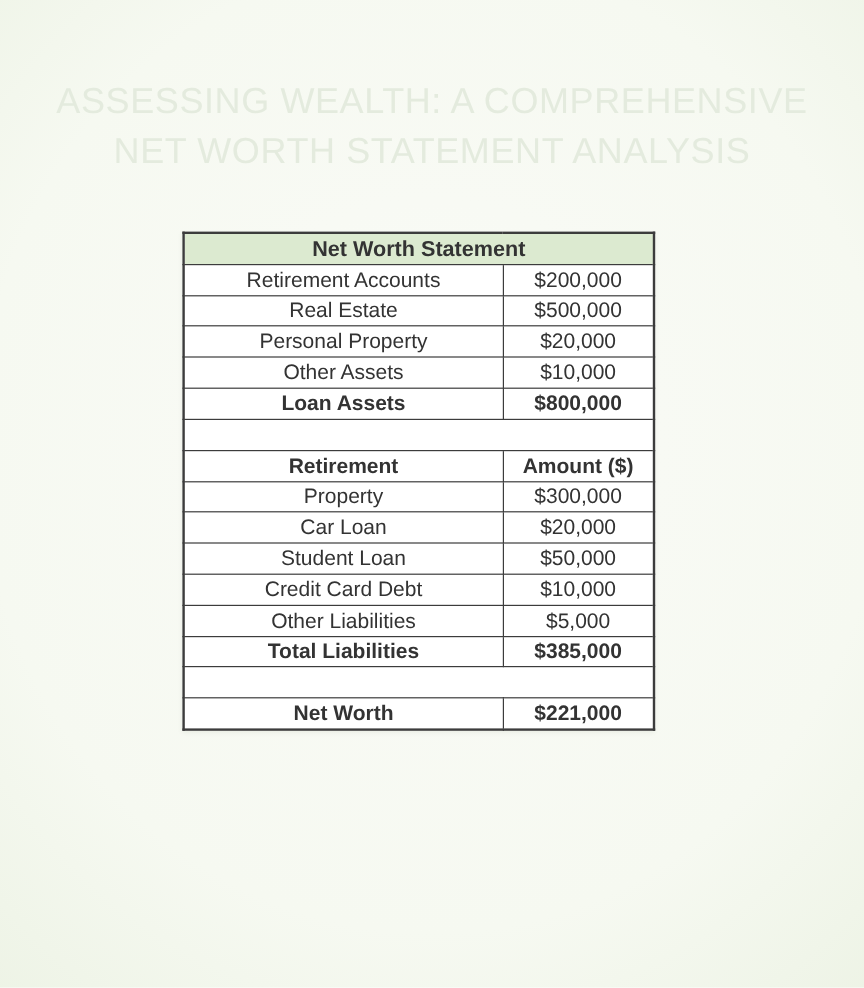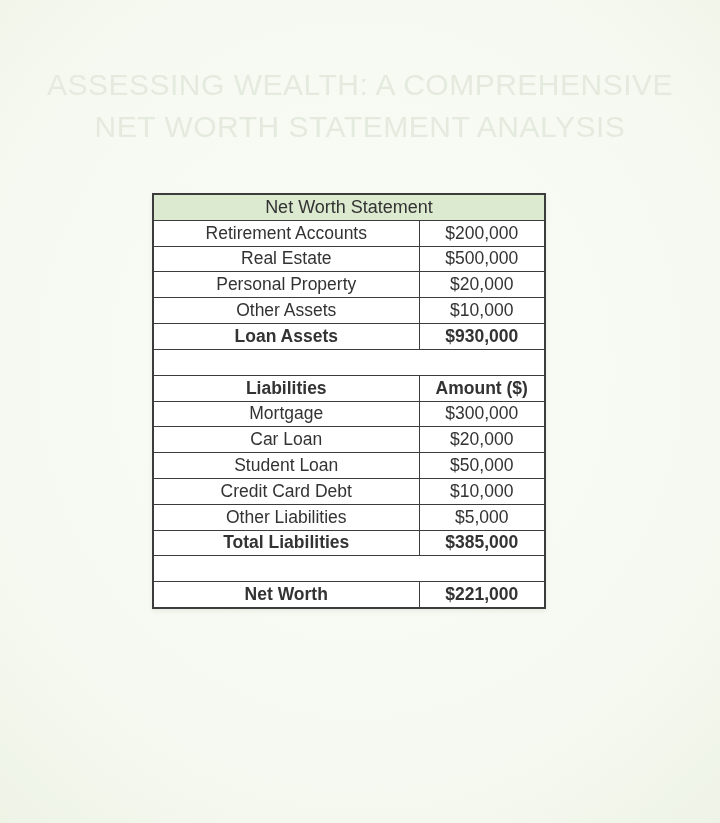--- a/index.html
+++ b/index.html
@@ -52,21 +52,21 @@
     border: 1.5px solid #3c3c3c;
     text-align: center;
     vertical-align: middle;
     height: 24.8px;
     padding: 0 2px;
     white-space: nowrap;
     overflow: hidden;
   }
   .nw-table .title-row td {
     background: #dcead0;
-    font-weight: 400;
+    font-weight: 700;
     font-size: 18px;
   }
   .nw-table .header-row td,
   .nw-table .total-row td,
   .nw-table .networth-row td {
     font-weight: 700;
   }
   .nw-table .spacer-row td {
     height: 25px;
     background: #ffffff;
@@ -101,33 +101,33 @@
     <tr>
       <td>Personal Property</td>
       <td>$20,000</td>
     </tr>
     <tr>
       <td>Other Assets</td>
       <td>$10,000</td>
     </tr>
     <tr class="total-row">
       <td>Loan Assets</td>
-      <td>$930,000</td>
+      <td>$800,000</td>
     </tr>
 
     <tr class="spacer-row">
       <td colspan="2"></td>
     </tr>
 
     <tr class="header-row">
-      <td>Liabilities</td>
+      <td>Retirement</td>
       <td>Amount ($)</td>
     </tr>
     <tr>
-      <td>Mortgage</td>
+      <td>Property</td>
       <td>$300,000</td>
     </tr>
     <tr>
       <td>Car Loan</td>
       <td>$20,000</td>
     </tr>
     <tr>
       <td>Student Loan</td>
       <td>$50,000</td>
     </tr>

